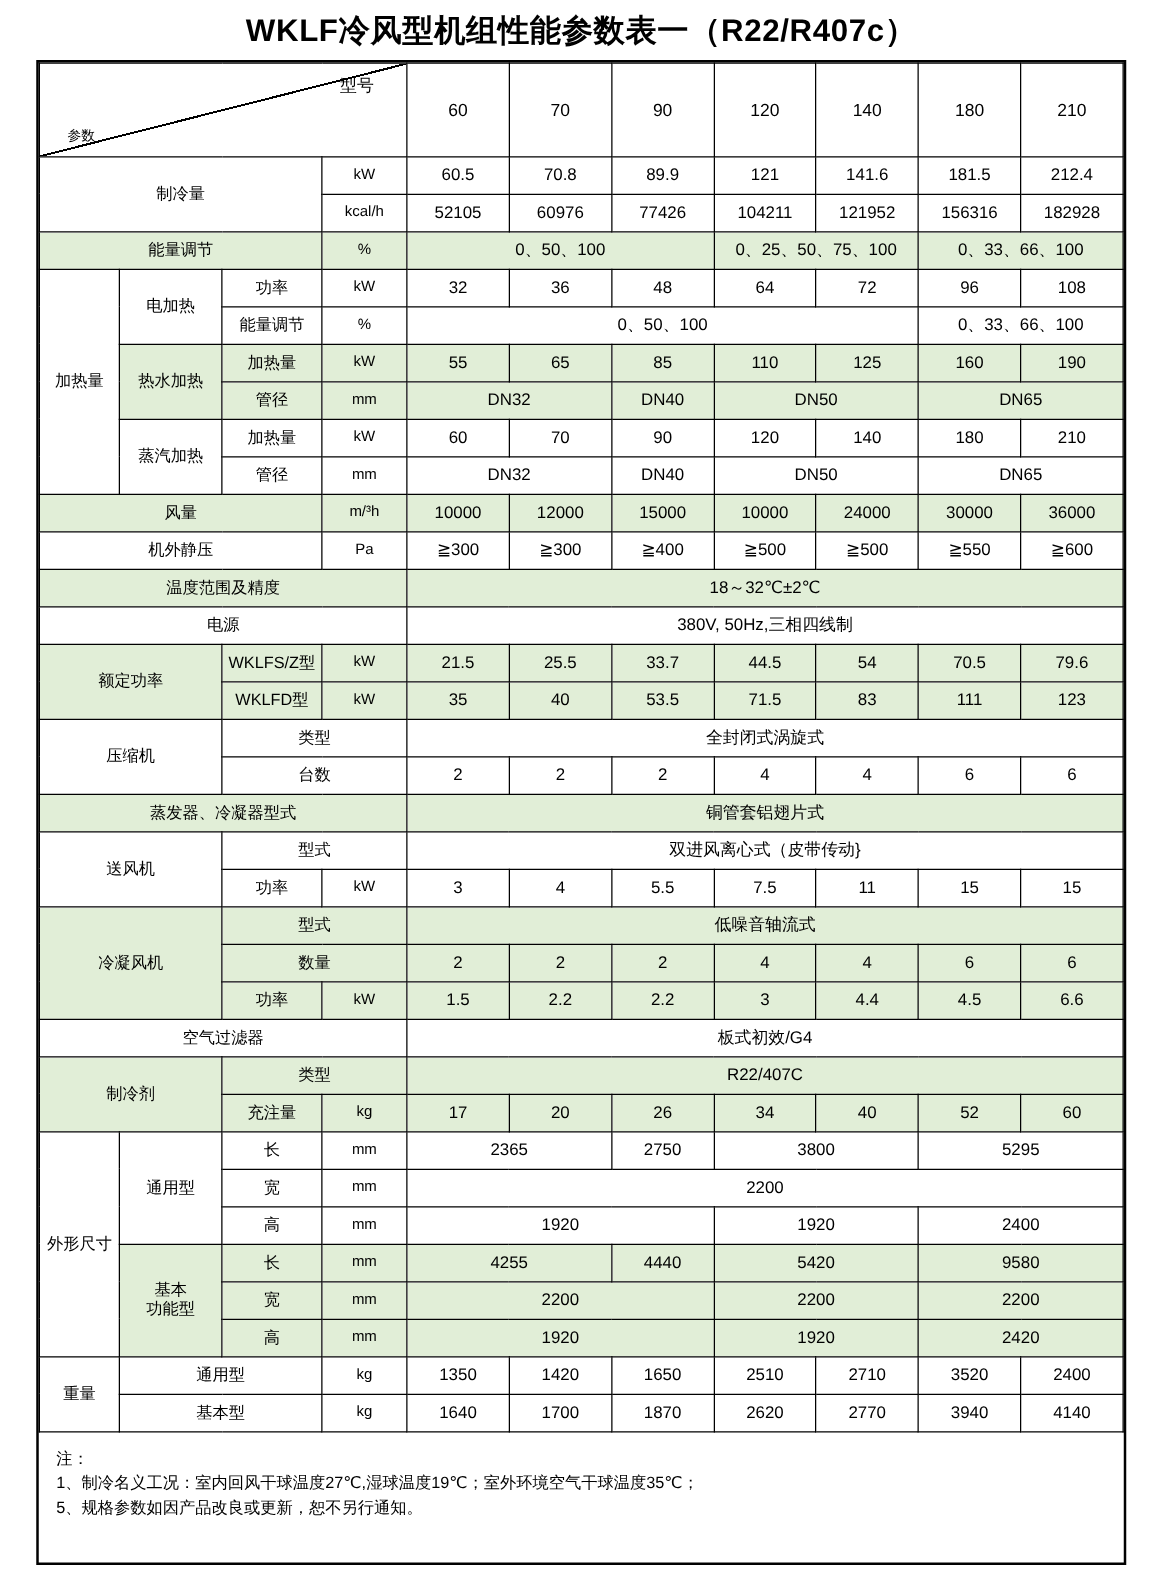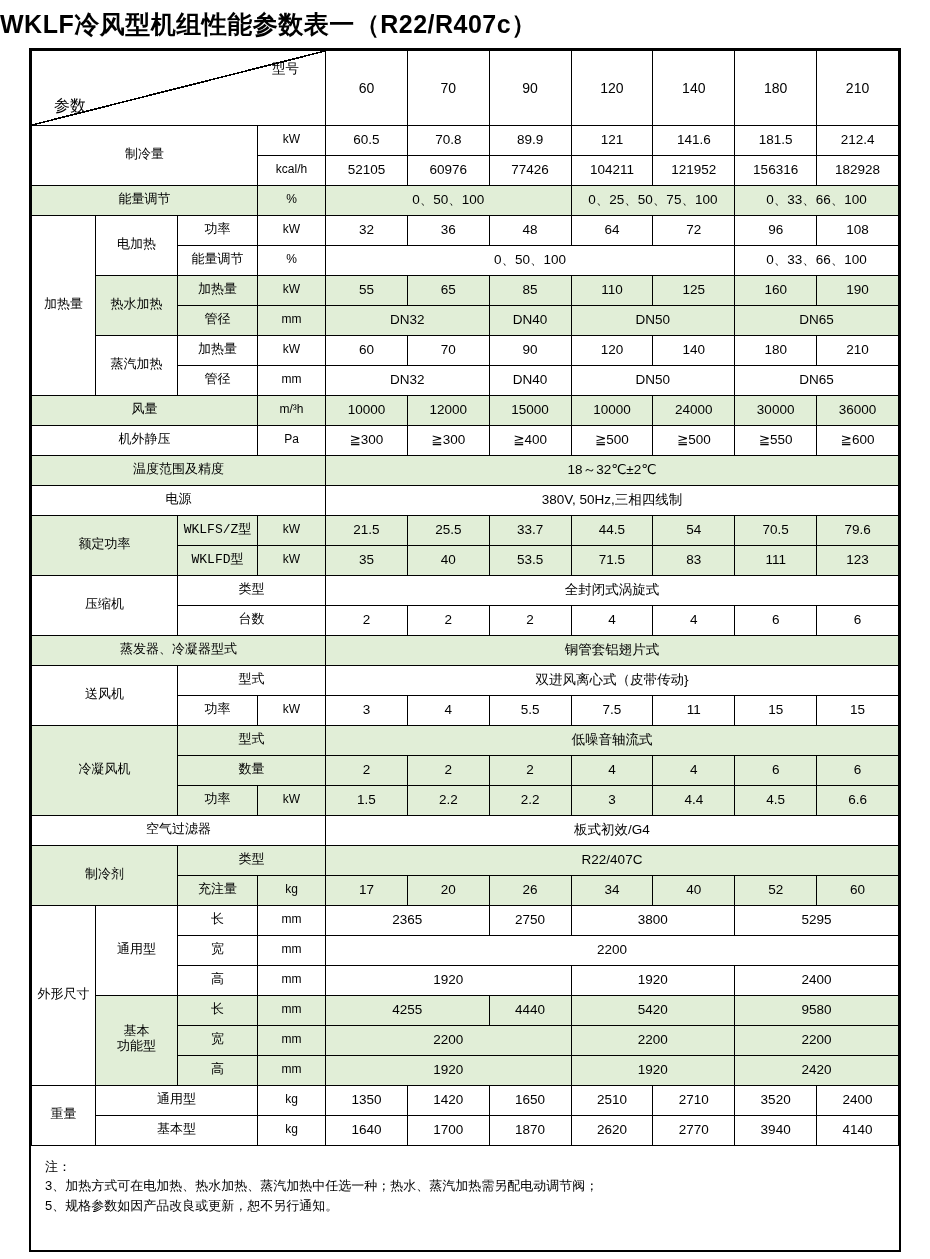--- a/index.html
+++ b/index.html
@@ -5,53 +5,53 @@
   :root { --green:#e1eed7; --border:#000; --text:#000; }
   * { margin:0; padding:0; box-sizing:border-box; }
   html,body { background:#fff; }
   body {
     width:930px; height:1259px; overflow:hidden;
     font-family:"Liberation Sans","DejaVu Sans",sans-serif;
     color:var(--text);
   }
   .page { width:930px; height:1259px; position:relative; }
   h1.title {
-    text-align:left; font-size:25px; font-weight:bold;
+    text-align:center; font-size:25px; font-weight:bold;
     padding-top:8px; height:40px; letter-spacing:0.5px;
   }
   .table-frame {
     position:absolute; left:29px; top:48px; width:872px; height:1204px;
     border:2px solid var(--border); background:#fff;
   }
   table.spec {
     width:100%; border-collapse:collapse; table-layout:fixed;
   }
   col.c-g1{width:64px} col.c-g2{width:82px} col.c-g3{width:80px} col.c-unit{width:68px}
   td {
     border:1px solid var(--border);
     text-align:center; vertical-align:middle;
     overflow:hidden; white-space:pre-line; line-height:1.15;
   }
   thead tr { height:58px; }
   tbody tr { height:30px; }
   thead td.model { font-size:14px; }
-  td.lbl  { font-size:13px;font-family:Liberation Mono, monospace; }
+  td.lbl  { font-size:13px; }
   td.unit { font-size:12px; }
   td.val  { font-size:13.5px; }
   tr.g td, td.gc { background:var(--green); }
   
   td.corner { position:relative; padding:0; }
   .diag {
     position:absolute; inset:0;
     background:linear-gradient(to bottom right,
       transparent calc(50% - 0.8px), #000 calc(50% - 0.8px),
       #000 calc(50% + 0.8px), transparent calc(50% + 0.8px));
   }
   .corner-top { position:absolute; top:10px; right:26px; font-size:13.5px; }
-  .corner-bottom { position:absolute; bottom:9px; left:22px; font-size:16px; }
+  .corner-bottom { position:absolute; bottom:9px; left:22px; font-size:11px; }
   
   .notes { padding:11px 10px 0 14px; font-size:13px; line-height:19.5px; }
   .note-line { white-space:nowrap; }
 </style>
 </head>
 <body>
 
 <div class="page">
   <h1 class="title">WKLF冷风型机组性能参数表一（R22/R407c）</h1>
 
@@ -375,17 +375,17 @@
             <td class="val">2620</td>
             <td class="val">2770</td>
             <td class="val">3940</td>
             <td class="val">4140</td>
           </tr>
         </tbody>
     </table>
 
     <div class="notes">
       <div class="note-line">注：</div>
-      <div class="note-line">3、加热方式可在电加热、热水加热、蒸汽加热中任选一种；热水、蒸汽加热需另配电动调节阀；</div>
+      <div class="note-line">1、制冷名义工况：室内回风干球温度27℃,湿球温度19℃；室外环境空气干球温度35℃；</div>
       <div class="note-line">5、规格参数如因产品改良或更新，恕不另行通知。</div>
     </div>
   </div>
 </div>
 
 </body></html>

